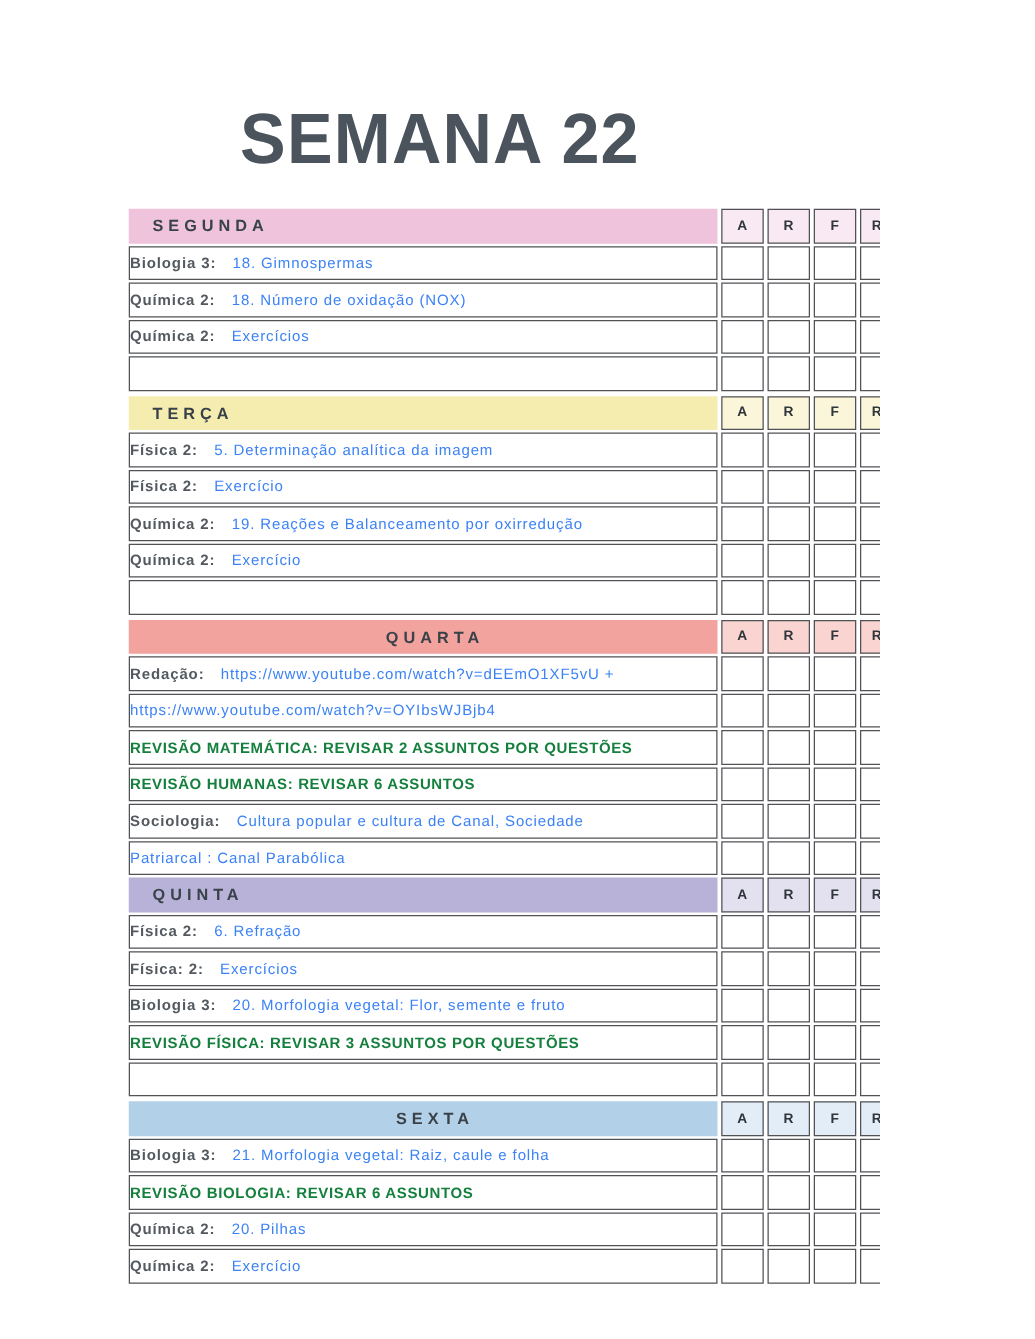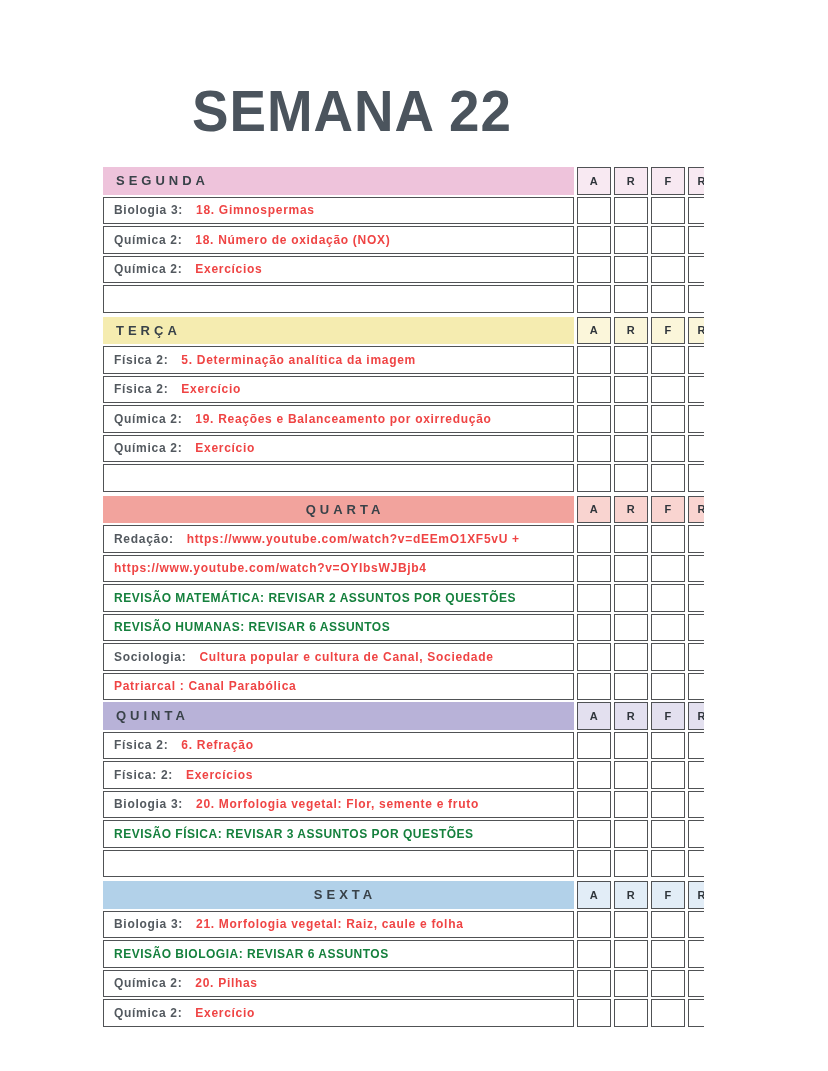--- a/index.html
+++ b/index.html
@@ -46,24 +46,24 @@
     width: 471px;
     box-sizing: border-box;
     display: flex;
     align-items: center;
     overflow: hidden;
     white-space: nowrap;
   }
   .main.boxed {
     border: 1.5px solid #505255;
     background: #ffffff;
-    padding-left: 10px;
+    padding-left: 0;
   }
   .main.band {
-    padding-left: 13px;
+    padding-left: 19px;
   }
   .day-label {
     font-size: 13px;
     font-weight: bold;
     letter-spacing: 4px;
     color: #394249;
   }
   .cell {
     width: 34px;
     margin-left: 3px;
@@ -83,23 +83,22 @@
   }
   .prefix {
     font-size: 12px;
     font-weight: bold;
     letter-spacing: 0.7px;
     color: #53595f;
   }
   .desc {
     font-size: 12px;
     letter-spacing: 0.7px;
-    color: #ef4444;
+    color: #3b82f6;
     margin-left: 13px;
-    font-weight: bold;
   }
   .desc.no-prefix { margin-left: 0; }
   .bold-task {
     font-size: 12px;
     font-weight: bold;
     letter-spacing: 0.5px;
     color: #15803d;
     text-transform: uppercase;
   }
 </style>

